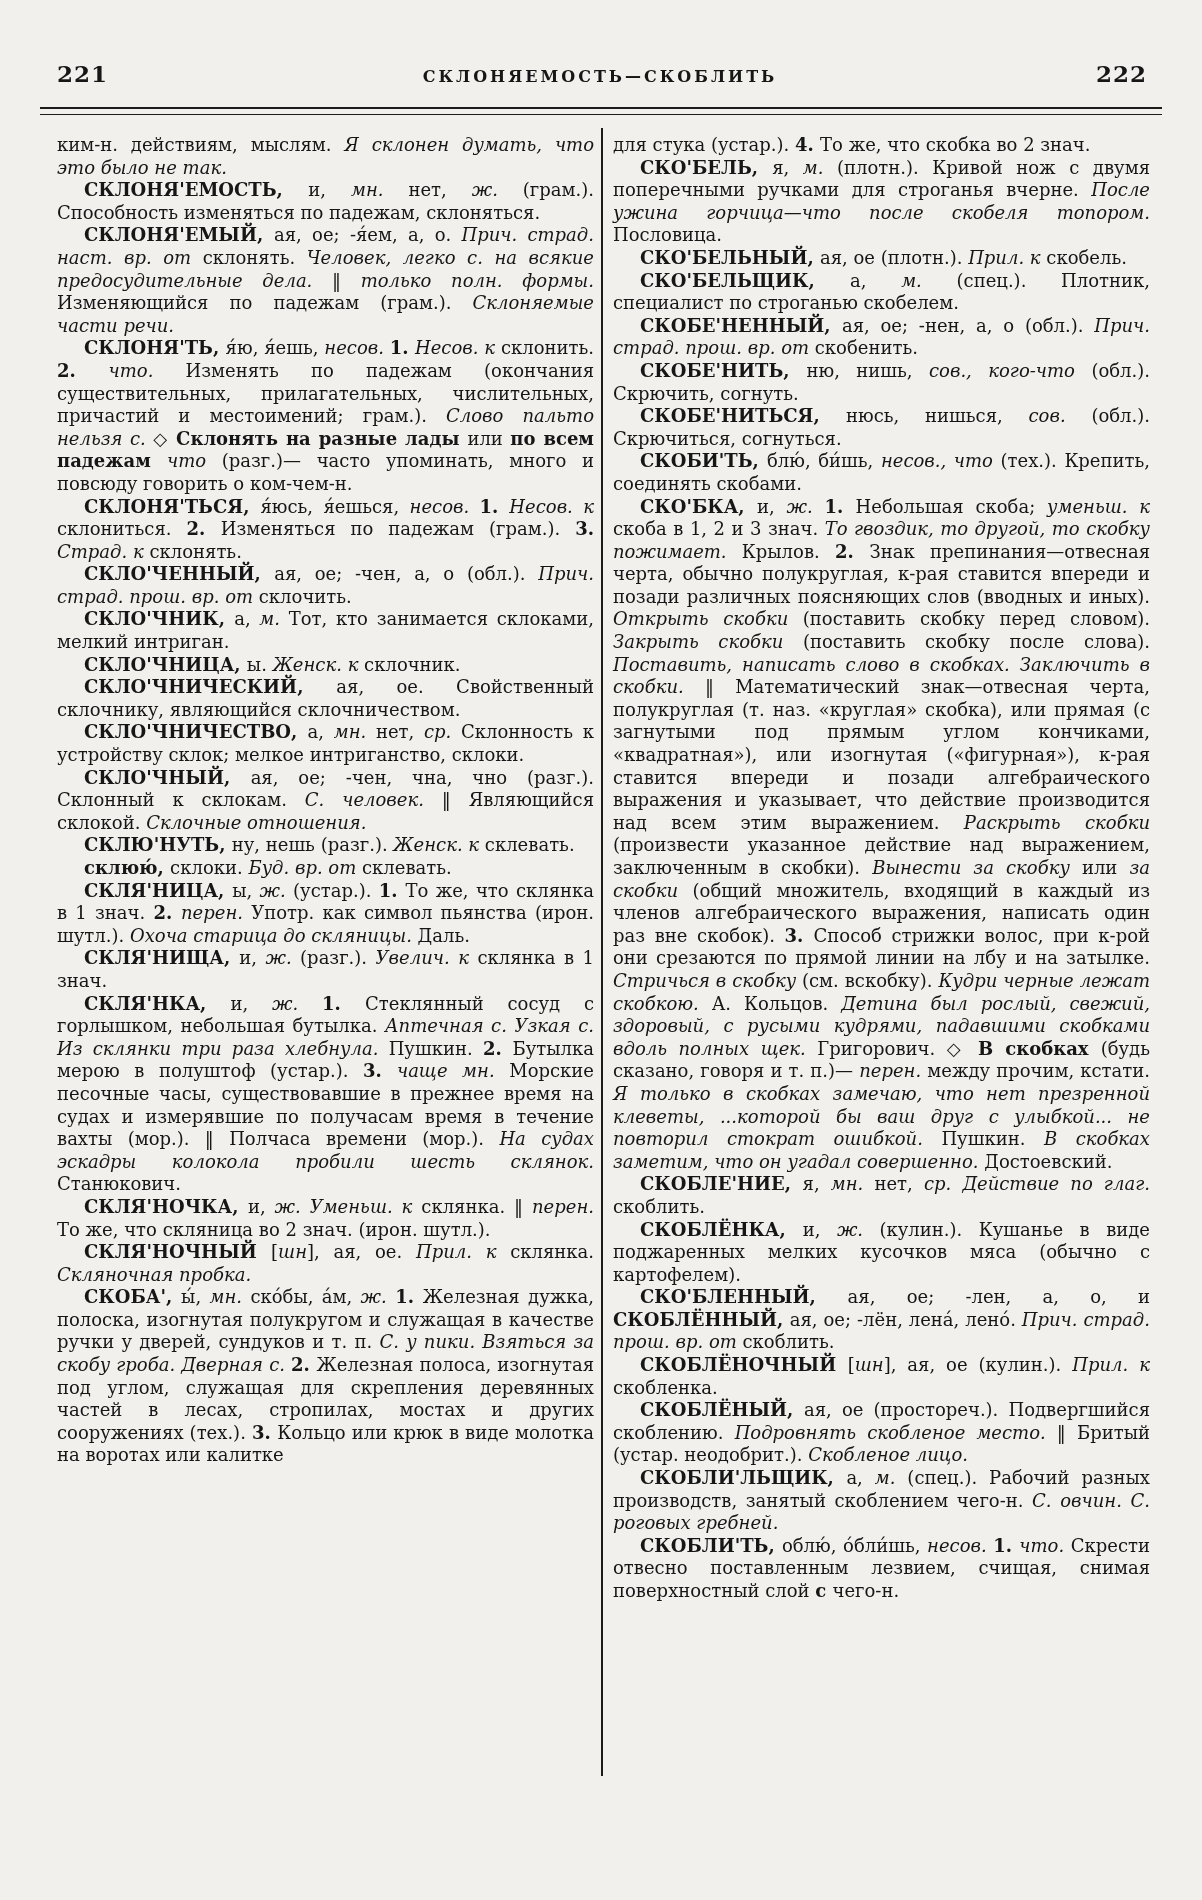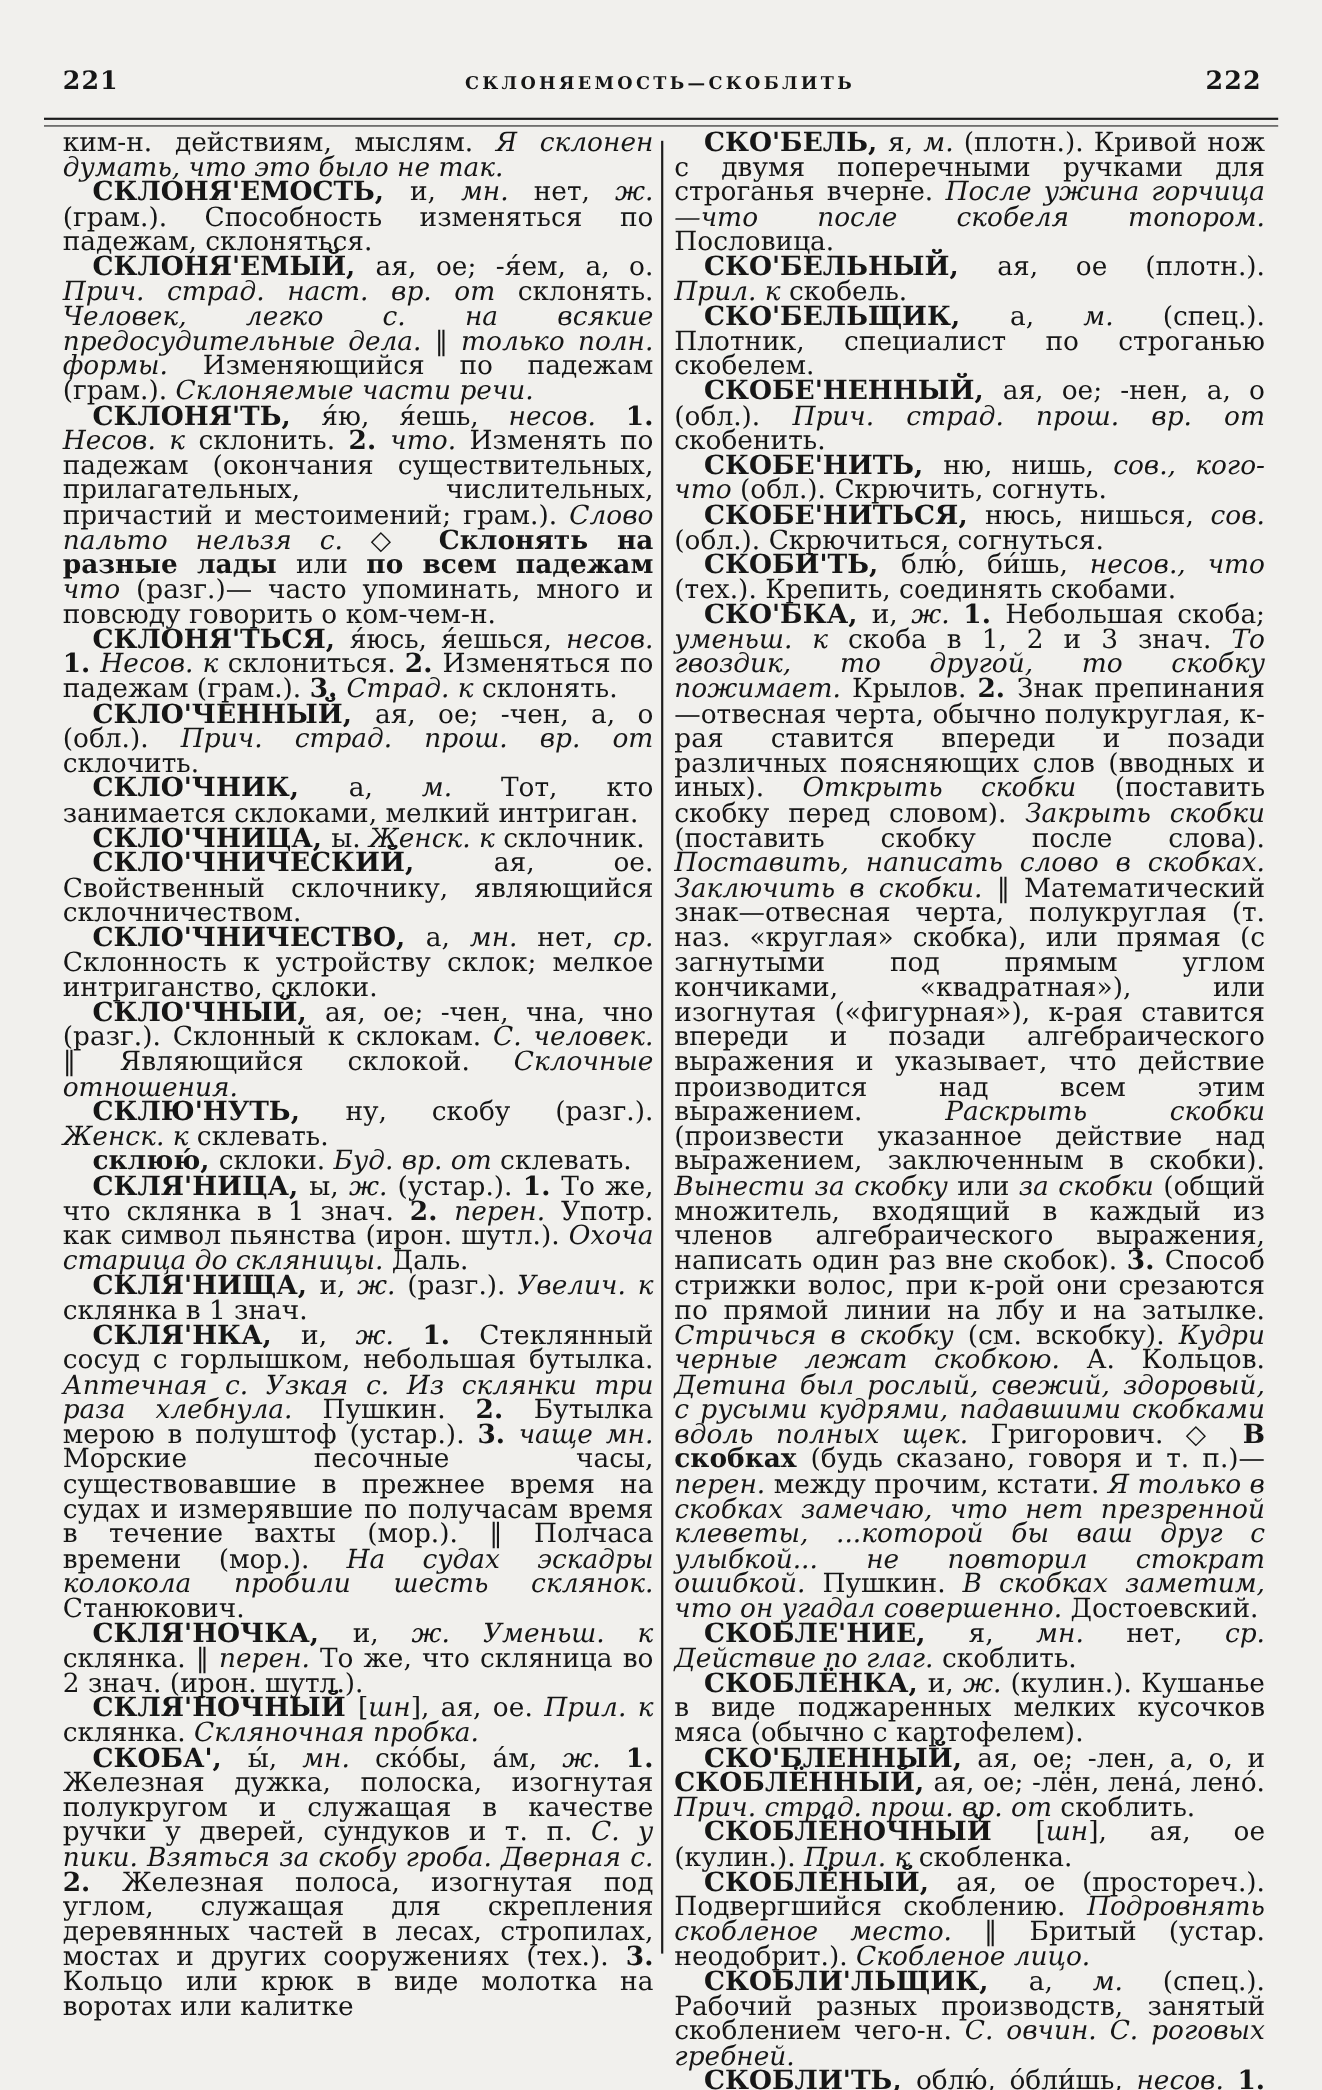--- a/index.html
+++ b/index.html
@@ -18,22 +18,22 @@
   .pagenum{font-weight:bold;font-size:23px;letter-spacing:1px;}
   .running-title{
     font-weight:bold;font-size:16px;letter-spacing:3px;
     transform:translateX(-2px);
   }
   .rule{position:absolute;left:40px;width:1122px;background:#1c1c1c;height:2px;}
   .rule-top{top:107px;}
   .rule-bottom{top:114px;height:1px;}
   .divider{position:absolute;left:601px;top:128px;width:2px;height:1648px;background:#1c1c1c;}
   .col{
-    position:absolute;top:118px;width:537px;
-    font-size:24px;line-height:22.6px;
+    position:absolute;top:134px;width:537px;
+    font-size:18px;line-height:22.6px;
     text-align:justify;
     text-justify:inter-word;
   }
   .col-left{left:57px;}
   .col-right{left:613px;}
   p.entry{margin:0;text-indent:27px;}
   p.noindent{text-indent:0;}
   .rb{font-weight:bold;}
   .ri{font-style:italic;}
 </style>
@@ -58,30 +58,31 @@
       <p class="entry"><span class="rb">СКЛОНЯ'ЕМОСТЬ, </span><span class="rn">и, </span><span class="ri">мн. </span><span class="rn">нет, </span><span class="ri">ж. </span><span class="rn">(грам.). Способность изменяться по падежам, склоняться.</span></p>
       <p class="entry"><span class="rb">СКЛОНЯ'ЕМЫЙ, </span><span class="rn">ая, ое; -я́ем, а, о. </span><span class="ri">Прич. страд. наст. вр. от </span><span class="rn">склонять. </span><span class="ri">Человек, легко с. на всякие предосудительные дела. </span><span class="rn">‖ </span><span class="ri">только полн. формы. </span><span class="rn">Изменяющийся по падежам (грам.). </span><span class="ri">Склоняемые части речи.</span></p>
       <p class="entry"><span class="rb">СКЛОНЯ'ТЬ, </span><span class="rn">я́ю, я́ешь, </span><span class="ri">несов. </span><span class="rb">1. </span><span class="ri">Несов. к </span><span class="rn">склонить. </span><span class="rb">2. </span><span class="ri">что. </span><span class="rn">Изменять по падежам (окончания существительных, прилагательных, числительных, причастий и местоимений; грам.). </span><span class="ri">Слово пальто нельзя с. </span><span class="rn">◇ </span><span class="rb">Склонять на разные лады </span><span class="rn">или </span><span class="rb">по всем падежам </span><span class="ri">что </span><span class="rn">(разг.)— часто упоминать, много и повсюду говорить о ком-чем-н.</span></p>
       <p class="entry"><span class="rb">СКЛОНЯ'ТЬСЯ, </span><span class="rn">я́юсь, я́ешься, </span><span class="ri">несов. </span><span class="rb">1. </span><span class="ri">Несов. к </span><span class="rn">склониться. </span><span class="rb">2. </span><span class="rn">Изменяться по падежам (грам.). </span><span class="rb">3. </span><span class="ri">Страд. к </span><span class="rn">склонять.</span></p>
       <p class="entry"><span class="rb">СКЛО'ЧЕННЫЙ, </span><span class="rn">ая, ое; -чен, а, о (обл.). </span><span class="ri">Прич. страд. прош. вр. от </span><span class="rn">склочить.</span></p>
       <p class="entry"><span class="rb">СКЛО'ЧНИК, </span><span class="rn">а, </span><span class="ri">м. </span><span class="rn">Тот, кто занимается склоками, мелкий интриган.</span></p>
       <p class="entry"><span class="rb">СКЛО'ЧНИЦА, </span><span class="rn">ы. </span><span class="ri">Женск. к </span><span class="rn">склочник.</span></p>
       <p class="entry"><span class="rb">СКЛО'ЧНИЧЕСКИЙ, </span><span class="rn">ая, ое. Свойственный склочнику, являющийся склочничеством.</span></p>
       <p class="entry"><span class="rb">СКЛО'ЧНИЧЕСТВО, </span><span class="rn">а, </span><span class="ri">мн. </span><span class="rn">нет, </span><span class="ri">ср. </span><span class="rn">Склонность к устройству склок; мелкое интриганство, склоки.</span></p>
       <p class="entry"><span class="rb">СКЛО'ЧНЫЙ, </span><span class="rn">ая, ое; -чен, чна, чно (разг.). Склонный к склокам. </span><span class="ri">С. человек. </span><span class="rn">‖ Являющийся склокой. </span><span class="ri">Склочные отношения.</span></p>
-      <p class="entry"><span class="rb">СКЛЮ'НУТЬ, </span><span class="rn">ну, скобу (разг.). </span><span class="ri">Женск. к </span><span class="rn">склевать.</span></p>
+      <p class="entry"><span class="rb">СКЛЮ'НУТЬ, </span><span class="rn">ну, нешь (разг.). </span><span class="ri">Женск. к </span><span class="rn">склевать.</span></p>
       <p class="entry"><span class="rb">склюю́, </span><span class="rn">склоки. </span><span class="ri">Буд. вр. от </span><span class="rn">склевать.</span></p>
       <p class="entry"><span class="rb">СКЛЯ'НИЦА, </span><span class="rn">ы, </span><span class="ri">ж. </span><span class="rn">(устар.). </span><span class="rb">1. </span><span class="rn">То же, что склянка в 1 знач. </span><span class="rb">2. </span><span class="ri">перен. </span><span class="rn">Употр. как символ пьянства (ирон. шутл.). </span><span class="ri">Охоча старица до скляницы. </span><span class="rn">Даль.</span></p>
       <p class="entry"><span class="rb">СКЛЯ'НИЩА, </span><span class="rn">и, </span><span class="ri">ж. </span><span class="rn">(разг.). </span><span class="ri">Увелич. к </span><span class="rn">склянка в 1 знач.</span></p>
       <p class="entry"><span class="rb">СКЛЯ'НКА, </span><span class="rn">и, </span><span class="ri">ж. </span><span class="rb">1. </span><span class="rn">Стеклянный сосуд с горлышком, небольшая бутылка. </span><span class="ri">Аптечная с. Узкая с. Из склянки три раза хлебнула. </span><span class="rn">Пушкин. </span><span class="rb">2. </span><span class="rn">Бутылка мерою в полуштоф (устар.). </span><span class="rb">3. </span><span class="ri">чаще мн. </span><span class="rn">Морские песочные часы, существовавшие в прежнее время на судах и измерявшие по получасам время в течение вахты (мор.). ‖ Полчаса времени (мор.). </span><span class="ri">На судах эскадры колокола пробили шесть склянок. </span><span class="rn">Станюкович.</span></p>
       <p class="entry"><span class="rb">СКЛЯ'НОЧКА, </span><span class="rn">и, </span><span class="ri">ж. Уменьш. к </span><span class="rn">склянка. ‖ </span><span class="ri">перен. </span><span class="rn">То же, что скляница во 2 знач. (ирон. шутл.).</span></p>
       <p class="entry"><span class="rb">СКЛЯ'НОЧНЫЙ </span><span class="rn">[</span><span class="ri">шн</span><span class="rn">], ая, ое. </span><span class="ri">Прил. к </span><span class="rn">склянка. </span><span class="ri">Скляночная пробка.</span></p>
       <p class="entry"><span class="rb">СКОБА', </span><span class="rn">ы́, </span><span class="ri">мн. </span><span class="rn">ско́бы, а́м, </span><span class="ri">ж. </span><span class="rb">1. </span><span class="rn">Железная дужка, полоска, изогнутая полукругом и служащая в качестве ручки у дверей, сундуков и т. п. </span><span class="ri">С. у пики. Взяться за скобу гроба. Дверная с. </span><span class="rb">2. </span><span class="rn">Железная полоса, изогнутая под углом, служащая для скрепления деревянных частей в лесах, стропилах, мостах и других сооружениях (тех.). </span><span class="rb">3. </span><span class="rn">Кольцо или крюк в виде молотка на воротах или калитке</span></p>
     </div>
   <div class="col col-right">
+      <p class="entry noindent"><span class="rn">для стука (устар.). </span><span class="rb">4. </span><span class="rn">То же, что скобка во 2 знач.</span></p>
       <p class="entry"><span class="rb">СКО'БЕЛЬ, </span><span class="rn">я, </span><span class="ri">м. </span><span class="rn">(плотн.). Кривой нож с двумя поперечными ручками для строганья вчерне. </span><span class="ri">После ужина горчица—что после скобеля топором. </span><span class="rn">Пословица.</span></p>
       <p class="entry"><span class="rb">СКО'БЕЛЬНЫЙ, </span><span class="rn">ая, ое (плотн.). </span><span class="ri">Прил. к </span><span class="rn">скобель.</span></p>
       <p class="entry"><span class="rb">СКО'БЕЛЬЩИК, </span><span class="rn">а, </span><span class="ri">м. </span><span class="rn">(спец.). Плотник, специалист по строганью скобелем.</span></p>
       <p class="entry"><span class="rb">СКОБЕ'НЕННЫЙ, </span><span class="rn">ая, ое; -нен, а, о (обл.). </span><span class="ri">Прич. страд. прош. вр. от </span><span class="rn">скобенить.</span></p>
       <p class="entry"><span class="rb">СКОБЕ'НИТЬ, </span><span class="rn">ню, нишь, </span><span class="ri">сов., кого-что </span><span class="rn">(обл.). Скрючить, согнуть.</span></p>
       <p class="entry"><span class="rb">СКОБЕ'НИТЬСЯ, </span><span class="rn">нюсь, нишься, </span><span class="ri">сов. </span><span class="rn">(обл.). Скрючиться, согнуться.</span></p>
       <p class="entry"><span class="rb">СКОБИ'ТЬ, </span><span class="rn">блю́, би́шь, </span><span class="ri">несов., что </span><span class="rn">(тех.). Крепить, соединять скобами.</span></p>
       <p class="entry"><span class="rb">СКО'БКА, </span><span class="rn">и, </span><span class="ri">ж. </span><span class="rb">1. </span><span class="rn">Небольшая скоба; </span><span class="ri">уменьш. к </span><span class="rn">скоба в 1, 2 и 3 знач. </span><span class="ri">То гвоздик, то другой, то скобку пожимает. </span><span class="rn">Крылов. </span><span class="rb">2. </span><span class="rn">Знак препинания—отвесная черта, обычно полукруглая, к-рая ставится впереди и позади различных поясняющих слов (вводных и иных). </span><span class="ri">Открыть скобки </span><span class="rn">(поставить скобку перед словом). </span><span class="ri">Закрыть скобки </span><span class="rn">(поставить скобку после слова). </span><span class="ri">Поставить, написать слово в скобках. Заключить в скобки. </span><span class="rn">‖ Математический знак—отвесная черта, полукруглая (т. наз. «круглая» скобка), или прямая (с загнутыми под прямым углом кончиками, «квадратная»), или изогнутая («фигурная»), к-рая ставится впереди и позади алгебраического выражения и указывает, что действие производится над всем этим выражением. </span><span class="ri">Раскрыть скобки </span><span class="rn">(произвести указанное действие над выражением, заключенным в скобки). </span><span class="ri">Вынести за скобку </span><span class="rn">или </span><span class="ri">за скобки </span><span class="rn">(общий множитель, входящий в каждый из членов алгебраического выражения, написать один раз вне скобок). </span><span class="rb">3. </span><span class="rn">Способ стрижки волос, при к-рой они срезаются по прямой линии на лбу и на затылке. </span><span class="ri">Стричься в скобку </span><span class="rn">(см. вскобку). </span><span class="ri">Кудри черные лежат скобкою. </span><span class="rn">А. Кольцов. </span><span class="ri">Детина был рослый, свежий, здоровый, с русыми кудрями, падавшими скобками вдоль полных щек. </span><span class="rn">Григорович. ◇ </span><span class="rb">В скобках </span><span class="rn">(будь сказано, говоря и т. п.)— </span><span class="ri">перен. </span><span class="rn">между прочим, кстати. </span><span class="ri">Я только в скобках замечаю, что нет презренной клеветы, ...которой бы ваш друг с улыбкой... не повторил стократ ошибкой. </span><span class="rn">Пушкин. </span><span class="ri">В скобках заметим, что он угадал совершенно. </span><span class="rn">Достоевский.</span></p>
       <p class="entry"><span class="rb">СКОБЛЕ'НИЕ, </span><span class="rn">я, </span><span class="ri">мн. </span><span class="rn">нет, </span><span class="ri">ср. Действие по глаг. </span><span class="rn">скоблить.</span></p>
       <p class="entry"><span class="rb">СКОБЛЁНКА, </span><span class="rn">и, </span><span class="ri">ж. </span><span class="rn">(кулин.). Кушанье в виде поджаренных мелких кусочков мяса (обычно с картофелем).</span></p>

